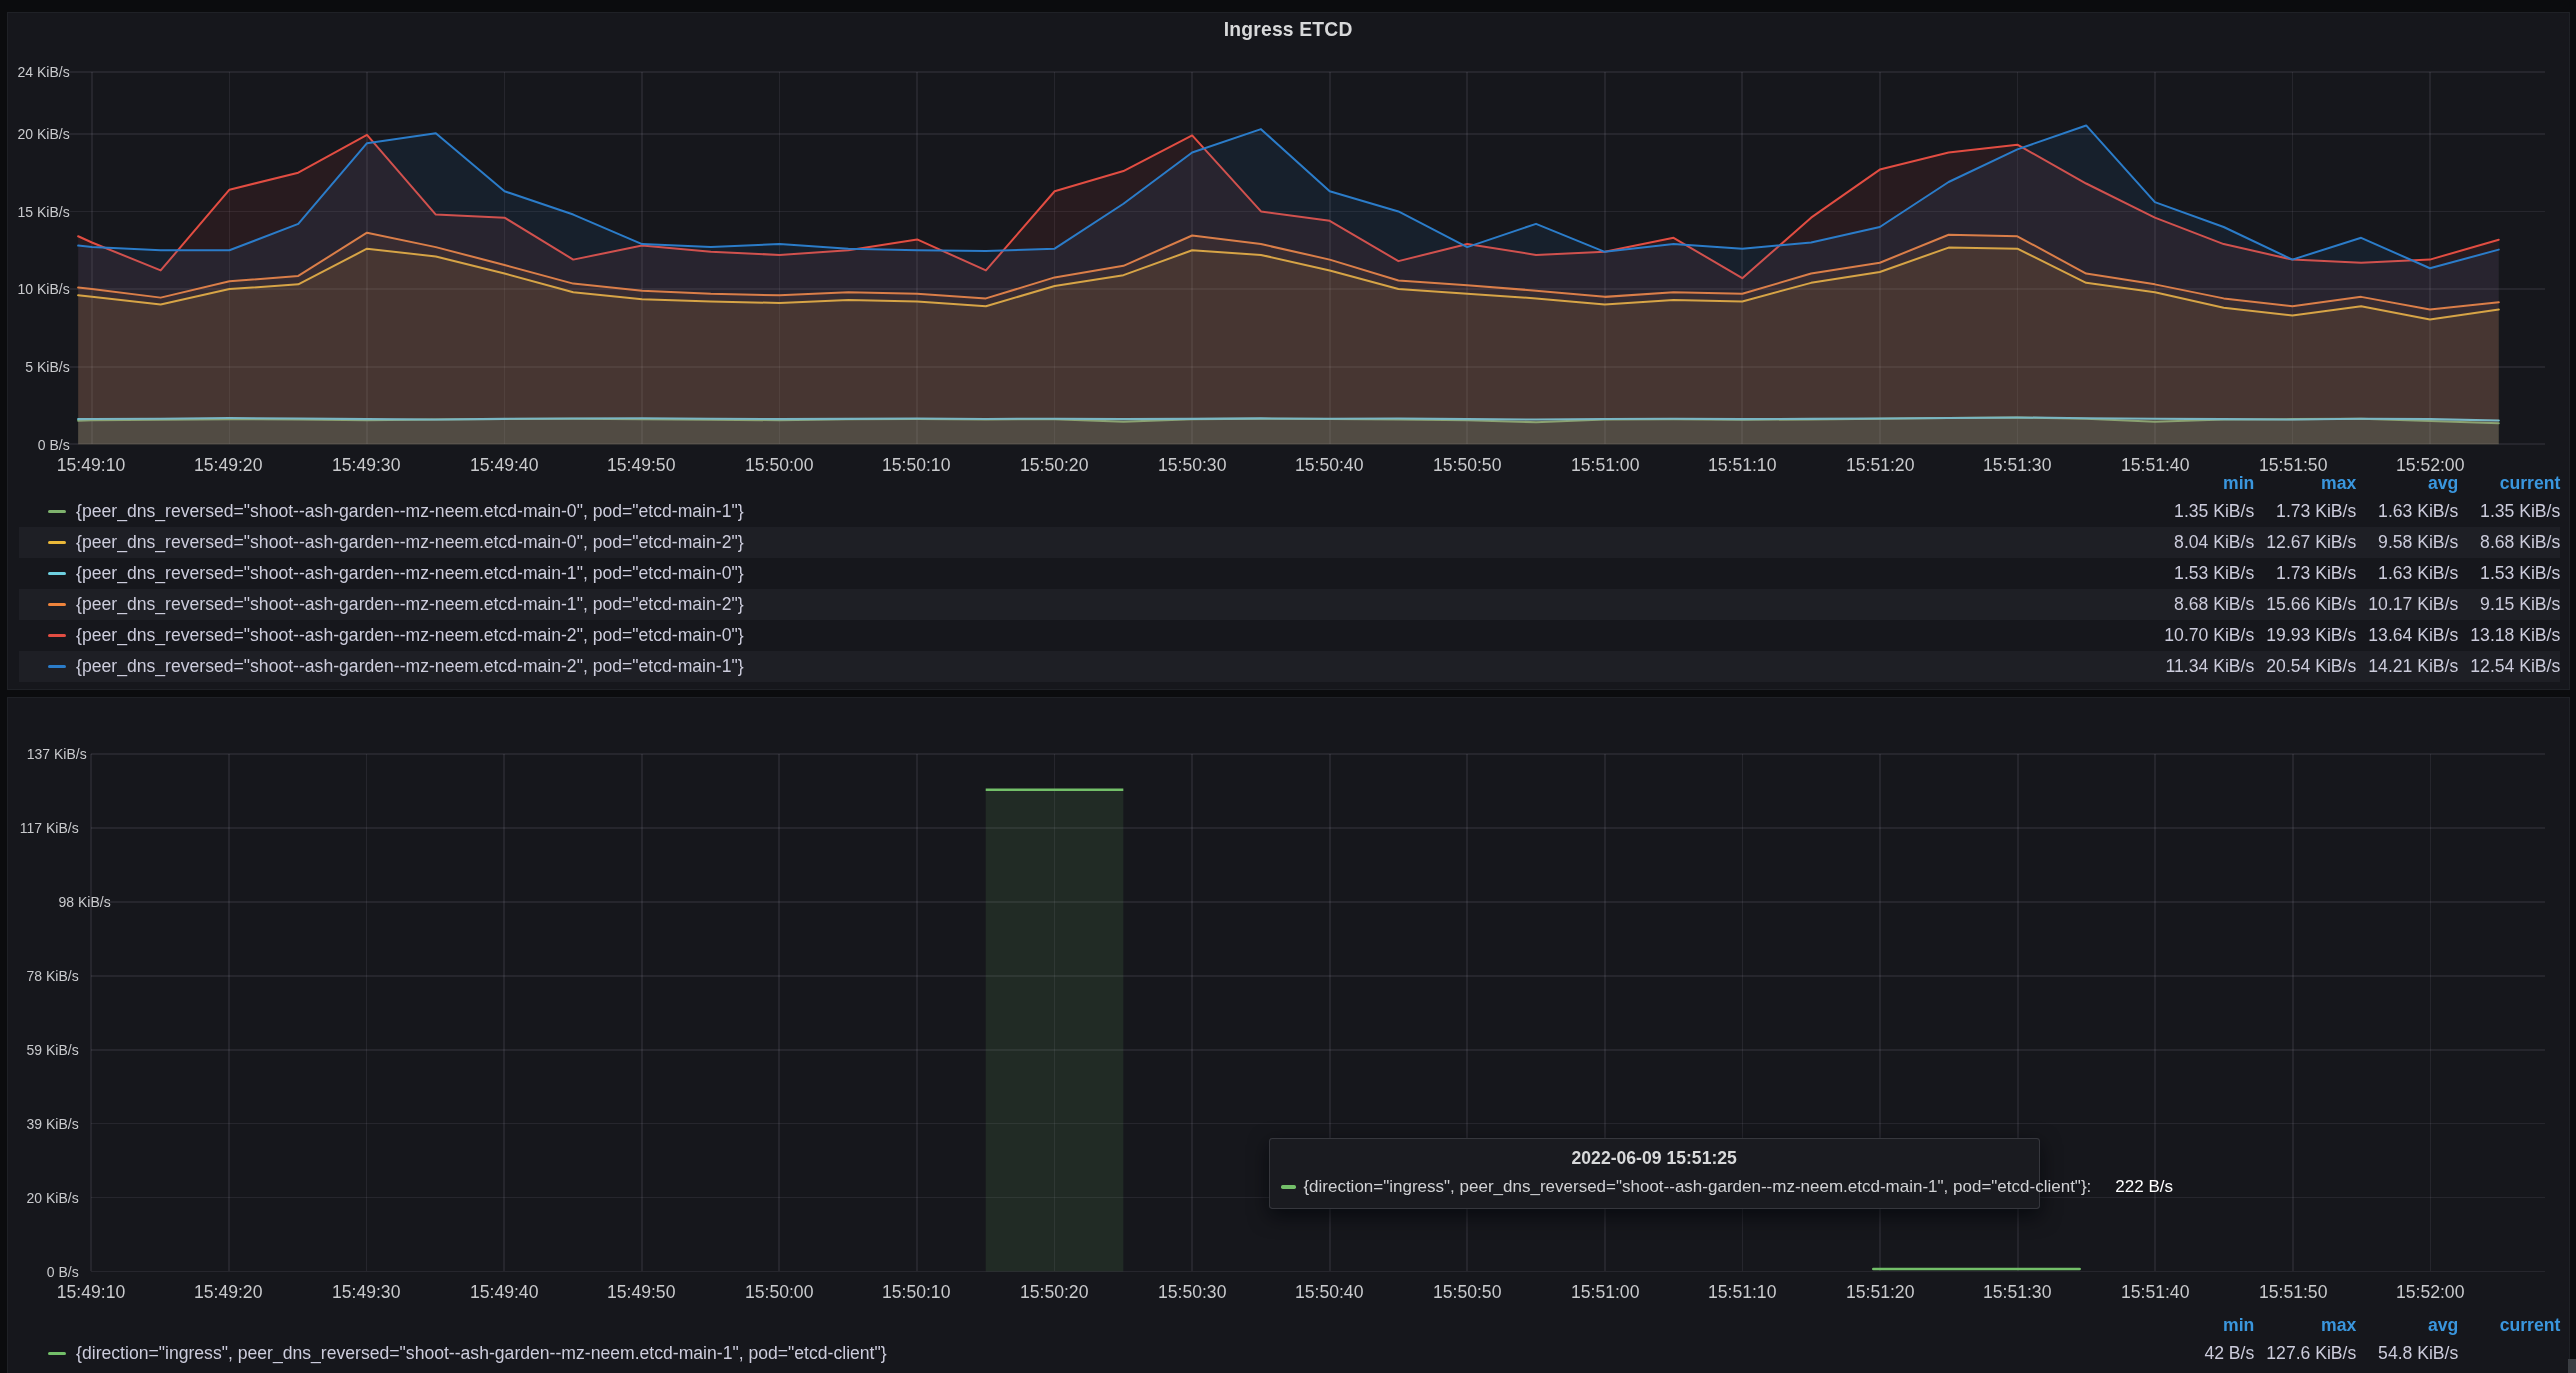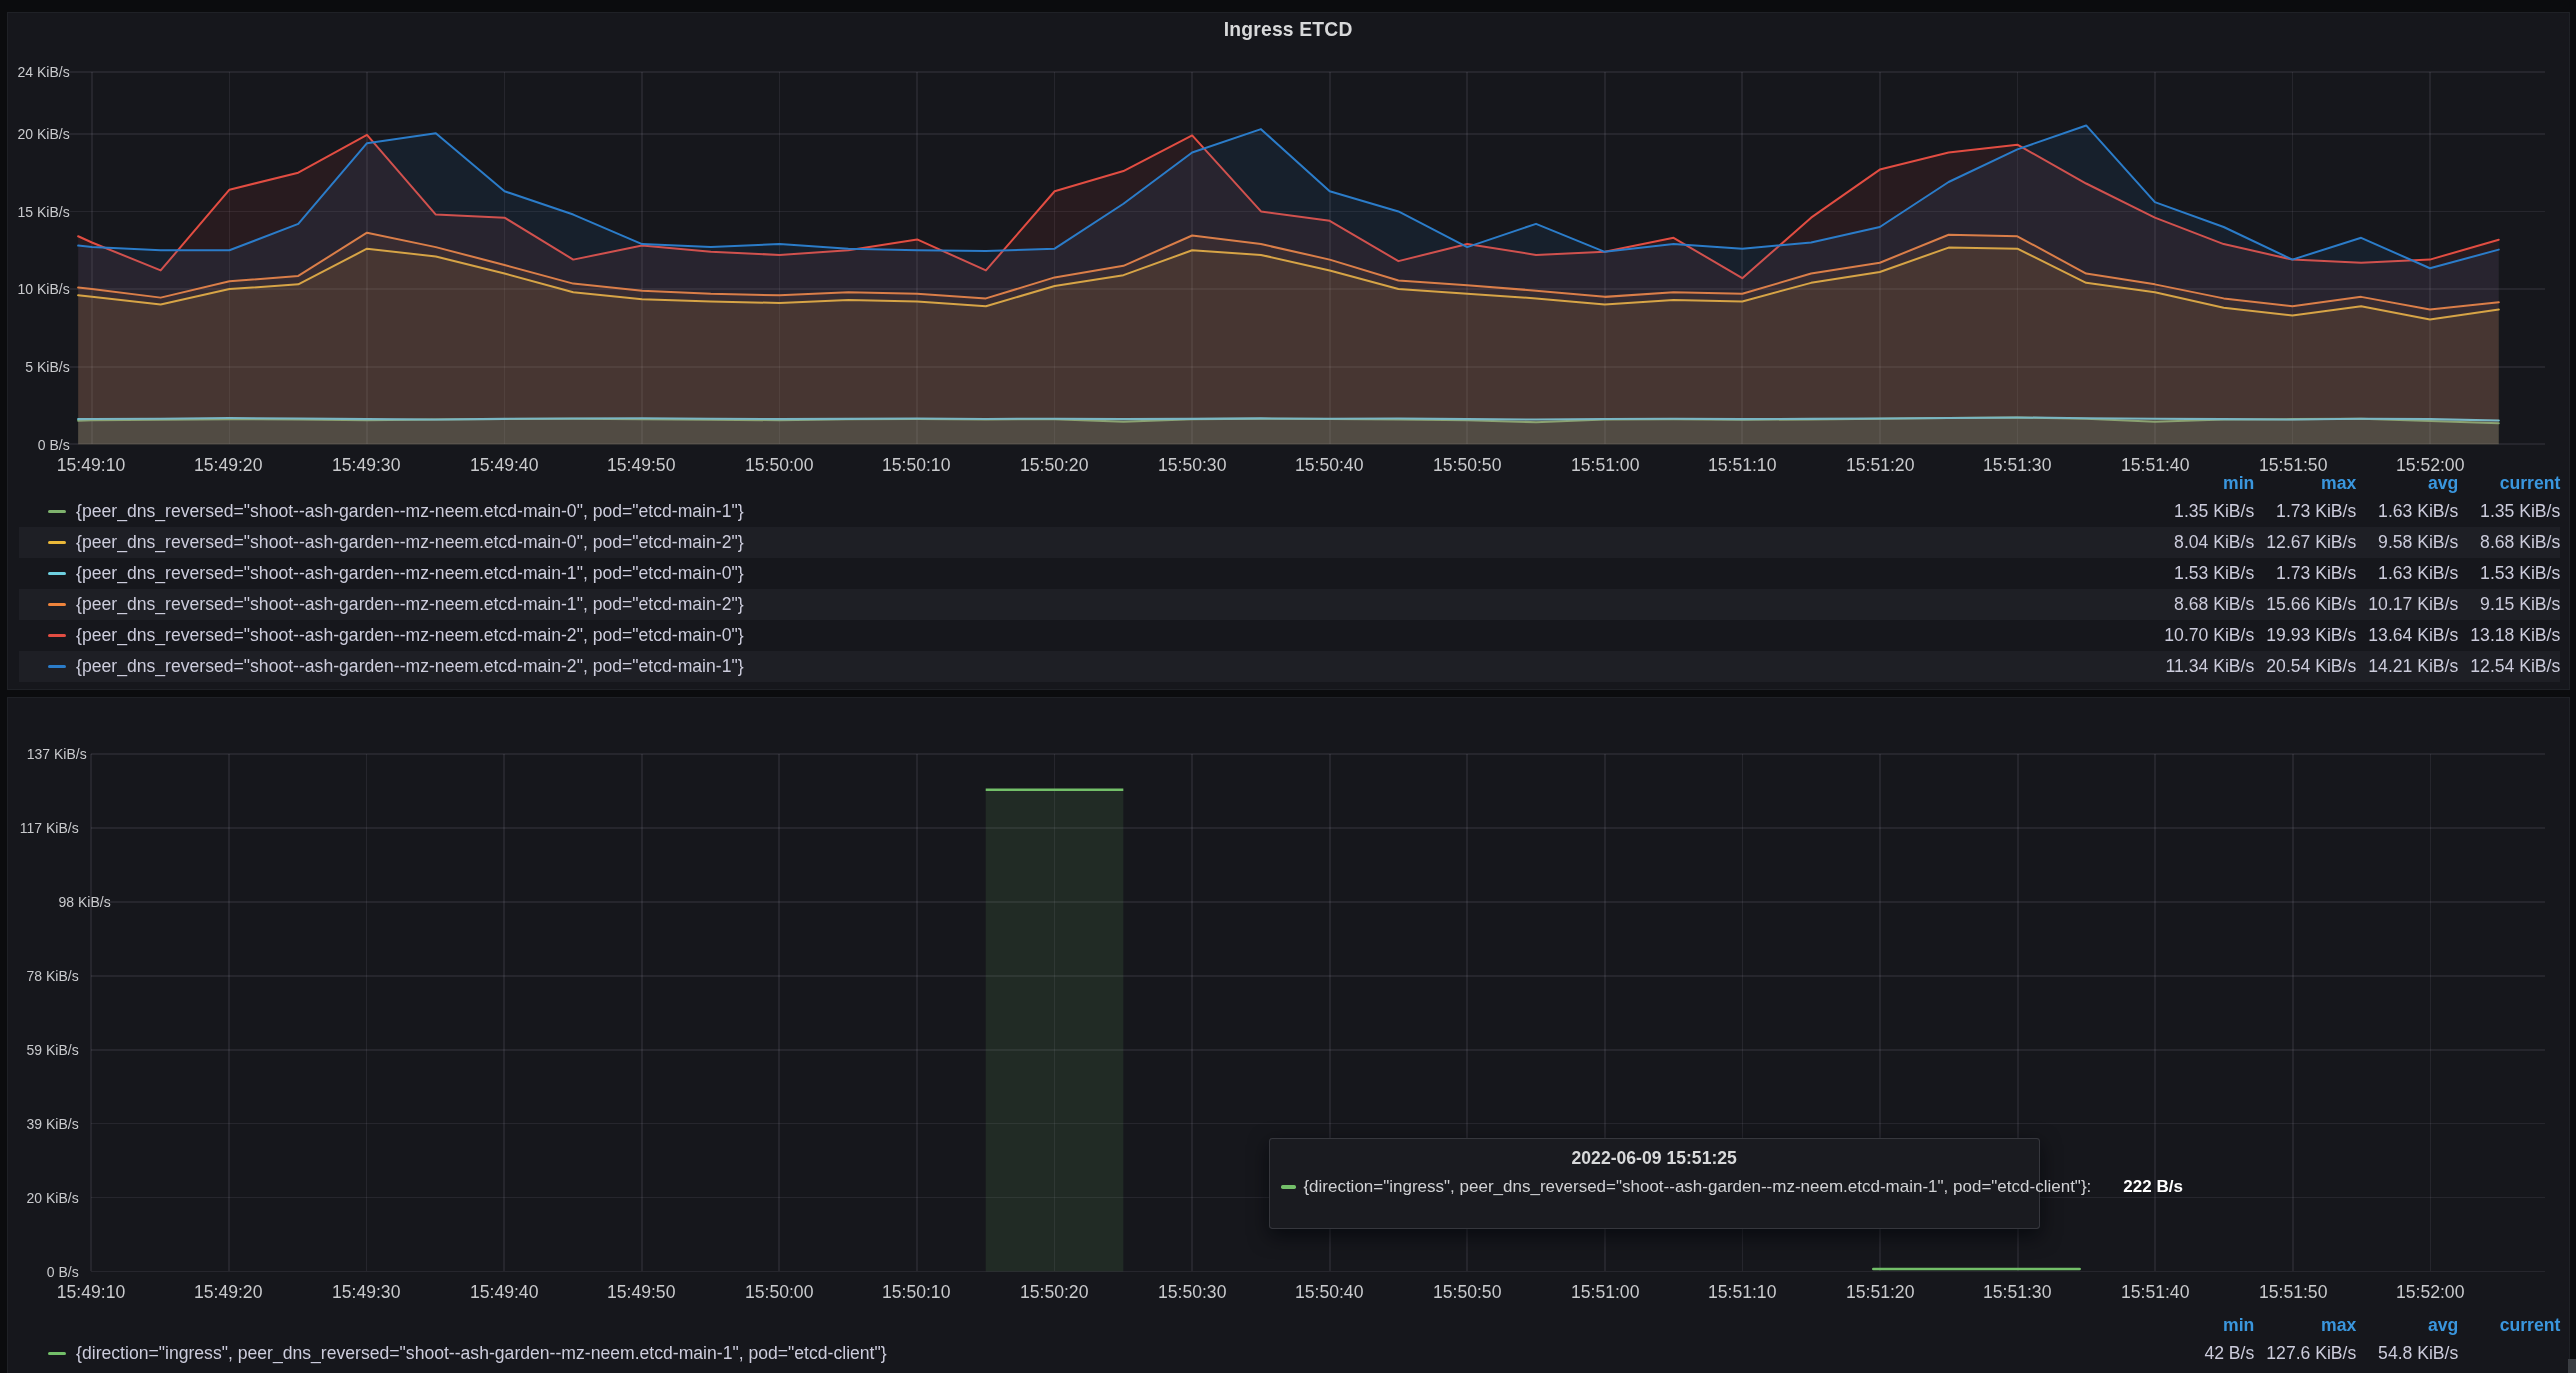--- a/index.html
+++ b/index.html
@@ -19,28 +19,28 @@
   .y-tick{position:absolute;text-align:right;font-size:14px;color:#c9cacd;height:22px;line-height:22px;}
   .legend{position:absolute;left:0;right:0;font-size:17.6px;}
   .legend-header{display:flex;align-items:center;height:25px;margin:0 8.4px 0 11.8px;}
   .legend-header .spacer{flex:1;}
   .legend-header .hcell{width:102px;text-align:right;color:#3a96dd;font-weight:600;cursor:pointer;}
   .legend-row{display:flex;align-items:center;height:31px;margin:0 8.4px 0 11.8px;padding-left:29px;}
   .legend-row.alt{background:rgba(204,204,220,0.05);}
   .legend-row .dash{width:17.6px;height:3.4px;border-radius:1.7px;margin-right:10px;flex:none;}
   .legend-row .lbl{flex:1;color:#ccccdc;white-space:nowrap;overflow:hidden;}
   .legend-row .vcell{width:102px;text-align:right;color:#ccccdc;white-space:nowrap;}
-  #tooltip{position:absolute;left:1261px;top:440px;width:771px;height:91px;
+  #tooltip{position:absolute;left:1261px;top:440px;width:771px;height:71px;
          background:#1a1b20;border:0.8px solid rgba(204,204,220,0.16);border-radius:3.4px;
          box-shadow:0 6.7px 20px rgba(1,4,9,0.65);z-index:5;box-sizing:border-box;}
   #tooltip .tt-title{text-align:center;font-size:17.6px;font-weight:700;color:#d8d9da;margin-top:9.2px;}
   #tooltip .tt-row{display:flex;align-items:center;margin:7.6px 15px 0 11.8px;white-space:nowrap;font-size:17px;}
   #tooltip .tt-dash{width:14.3px;height:4.2px;border-radius:1.7px;margin-right:7.6px;flex:none;}
   #tooltip .tt-label{color:#d0d1d4;}
-  #tooltip .tt-value{font-weight:700;color:#ffffff;margin-left:32px;}
+  #tooltip .tt-value{font-weight:400;color:#ffffff;margin-left:24px;}
   #scroll-corner{position:absolute;right:0;bottom:0;width:7.6px;height:15px;background:#3a3d42;}
 </style>
 </head>
 <body>
 
 <div class="panel" id="panel1">
   <div class="panel-title">
     <span>Ingress ETCD</span>
   </div>
 <svg width="2561" height="678" class="chart-svg" viewBox="0 0 3050 808">

